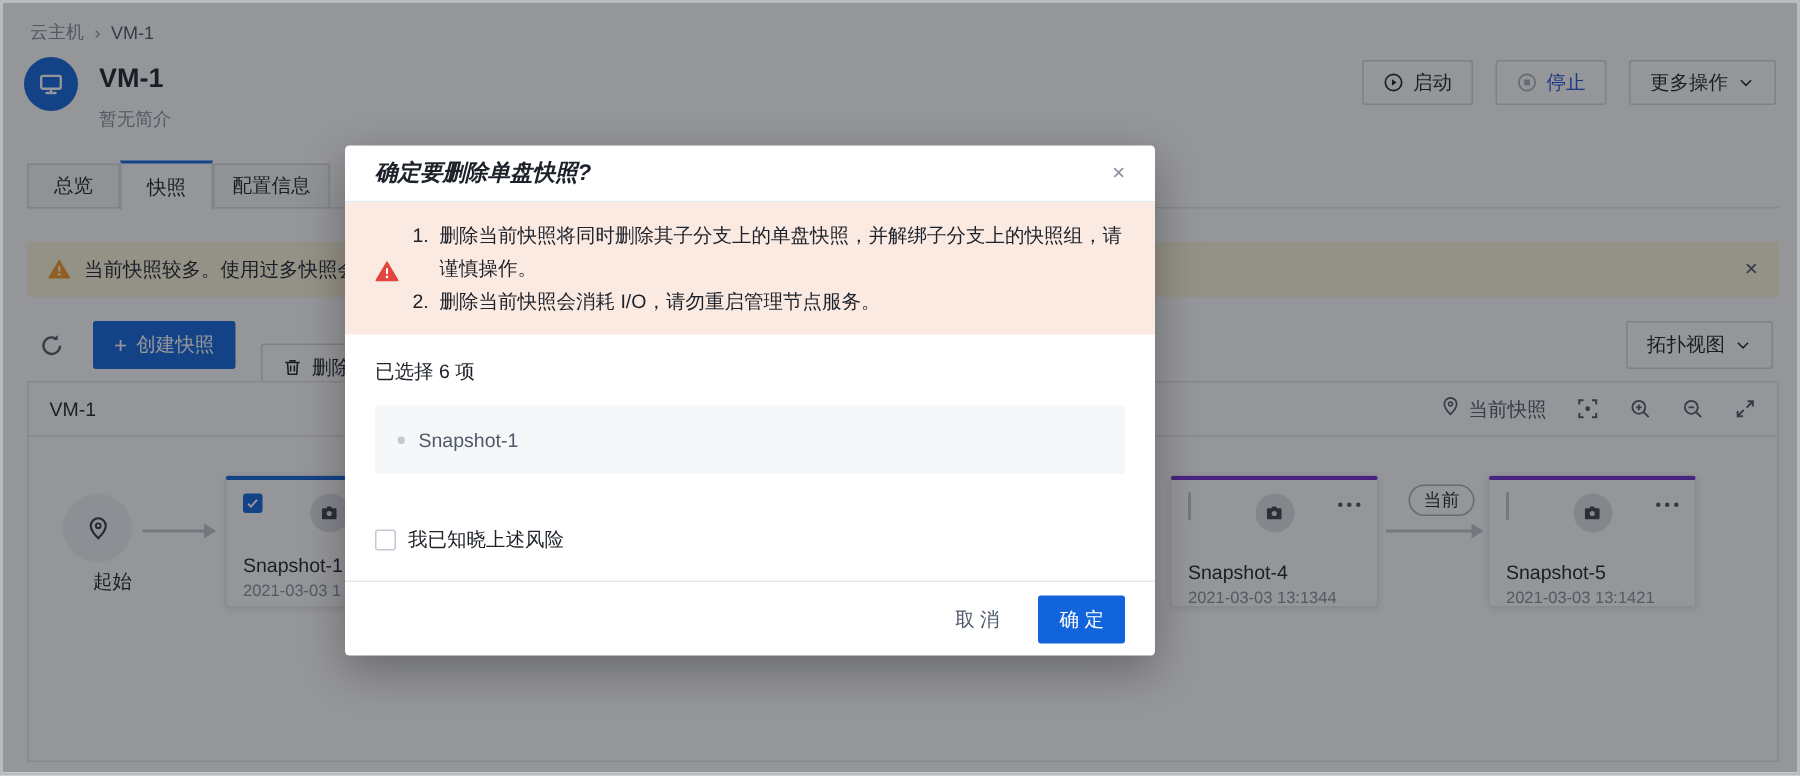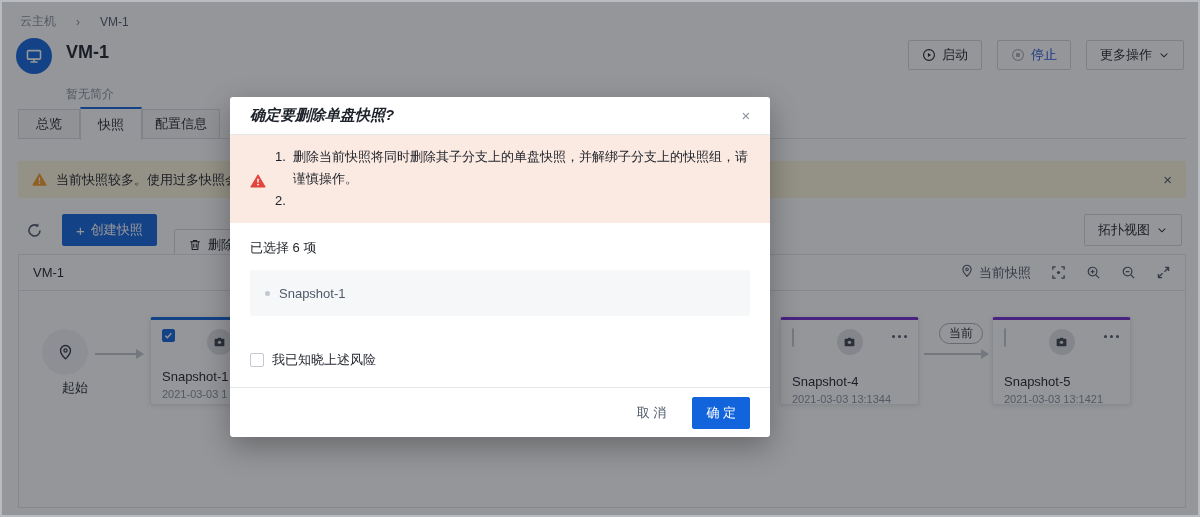--- a/index.html
+++ b/index.html
@@ -9,25 +9,25 @@
     --alert-bg:#fbeae2; --alert-red:#e2453d;
     --warn-bg:#fdf6dc; --warn-orange:#f59a23;
   }
   *{margin:0;padding:0;box-sizing:border-box;font-family:"Liberation Sans","DejaVu Sans",sans-serif;}
   body{background:#e8e8e8;}
   .stage{position:relative;width:1200px;height:517px;background:#fff;border:2px solid #b8bcc1;overflow:hidden;}
   .icon{display:inline-flex;align-items:center;justify-content:center;flex:none;}
   svg{display:block;}
 
   
-  .breadcrumb{position:absolute;left:18px;top:11px;font-size:12px;color:var(--txt3);display:flex;gap:20px;align-items:center;}
+  .breadcrumb{position:absolute;left:18px;top:11px;font-size:12px;color:var(--txt3);display:flex;gap:7px;align-items:center;}
   .breadcrumb .cur{color:var(--txt2);}
   .avatar{position:absolute;left:14px;top:36px;width:36px;height:36px;border-radius:50%;background:var(--blue);color:#fff;display:flex;align-items:center;justify-content:center;}
   .vm-title{position:absolute;left:64px;top:40px;font-size:18px;font-weight:bold;color:var(--txt);}
-  .vm-sub{position:absolute;left:64px;top:84px;font-size:12px;color:var(--txt3);}
+  .vm-sub{position:absolute;left:64px;top:69px;font-size:12px;color:var(--txt3);}
   .top-actions{position:absolute;right:14px;top:38px;display:flex;gap:15px;}
   .btn{height:30px;display:inline-flex;align-items:center;gap:6px;padding:0 13px;background:#fff;border:1px solid #d4d6d9;border-radius:2px;font-size:13px;color:var(--txt);cursor:pointer;}
   .btn.disabled{color:#1d4ed8;}
   .btn.primary{background:var(--blue);border-color:var(--blue);color:#fff;}
   .btn.h32{height:32px;}
 
   .tabs-line{position:absolute;left:16px;top:136px;width:1168px;height:1px;background:var(--bd-light);}
   .tab{position:absolute;top:107px;height:30px;display:flex;align-items:center;justify-content:center;background:#f7f8fa;border:1px solid var(--bd);font-size:13px;color:var(--txt);cursor:pointer;}
   .tab.active{top:105px;height:33px;background:#fff;border-top:2px solid var(--blue);border-bottom:none;z-index:2;}
 
@@ -305,20 +305,21 @@
             <circle cx="8" cy="11.6" r=".9" fill="#fff"></circle>
           </svg>
       </span>
       <div class="alert-list">
         <div class="alert-item">
           <span class="mk">1.</span>
           <span>删除当前快照将同时删除其子分支上的单盘快照，并解绑子分支上的快照组，请谨慎操作。</span>
         </div>
         <div class="alert-item">
           <span class="mk">2.</span>
+          <span>删除当前快照会消耗 I/O，请勿重启管理节点服务。</span>
         </div>
       </div>
     </div>
     <div class="modal-body">
       <div class="sel-label">已选择 6 项</div>
       <div class="sel-box">
         <span class="bullet"></span>
         <span class="sel-name">Snapshot-1</span>
       </div>
       <div class="risk-row">

